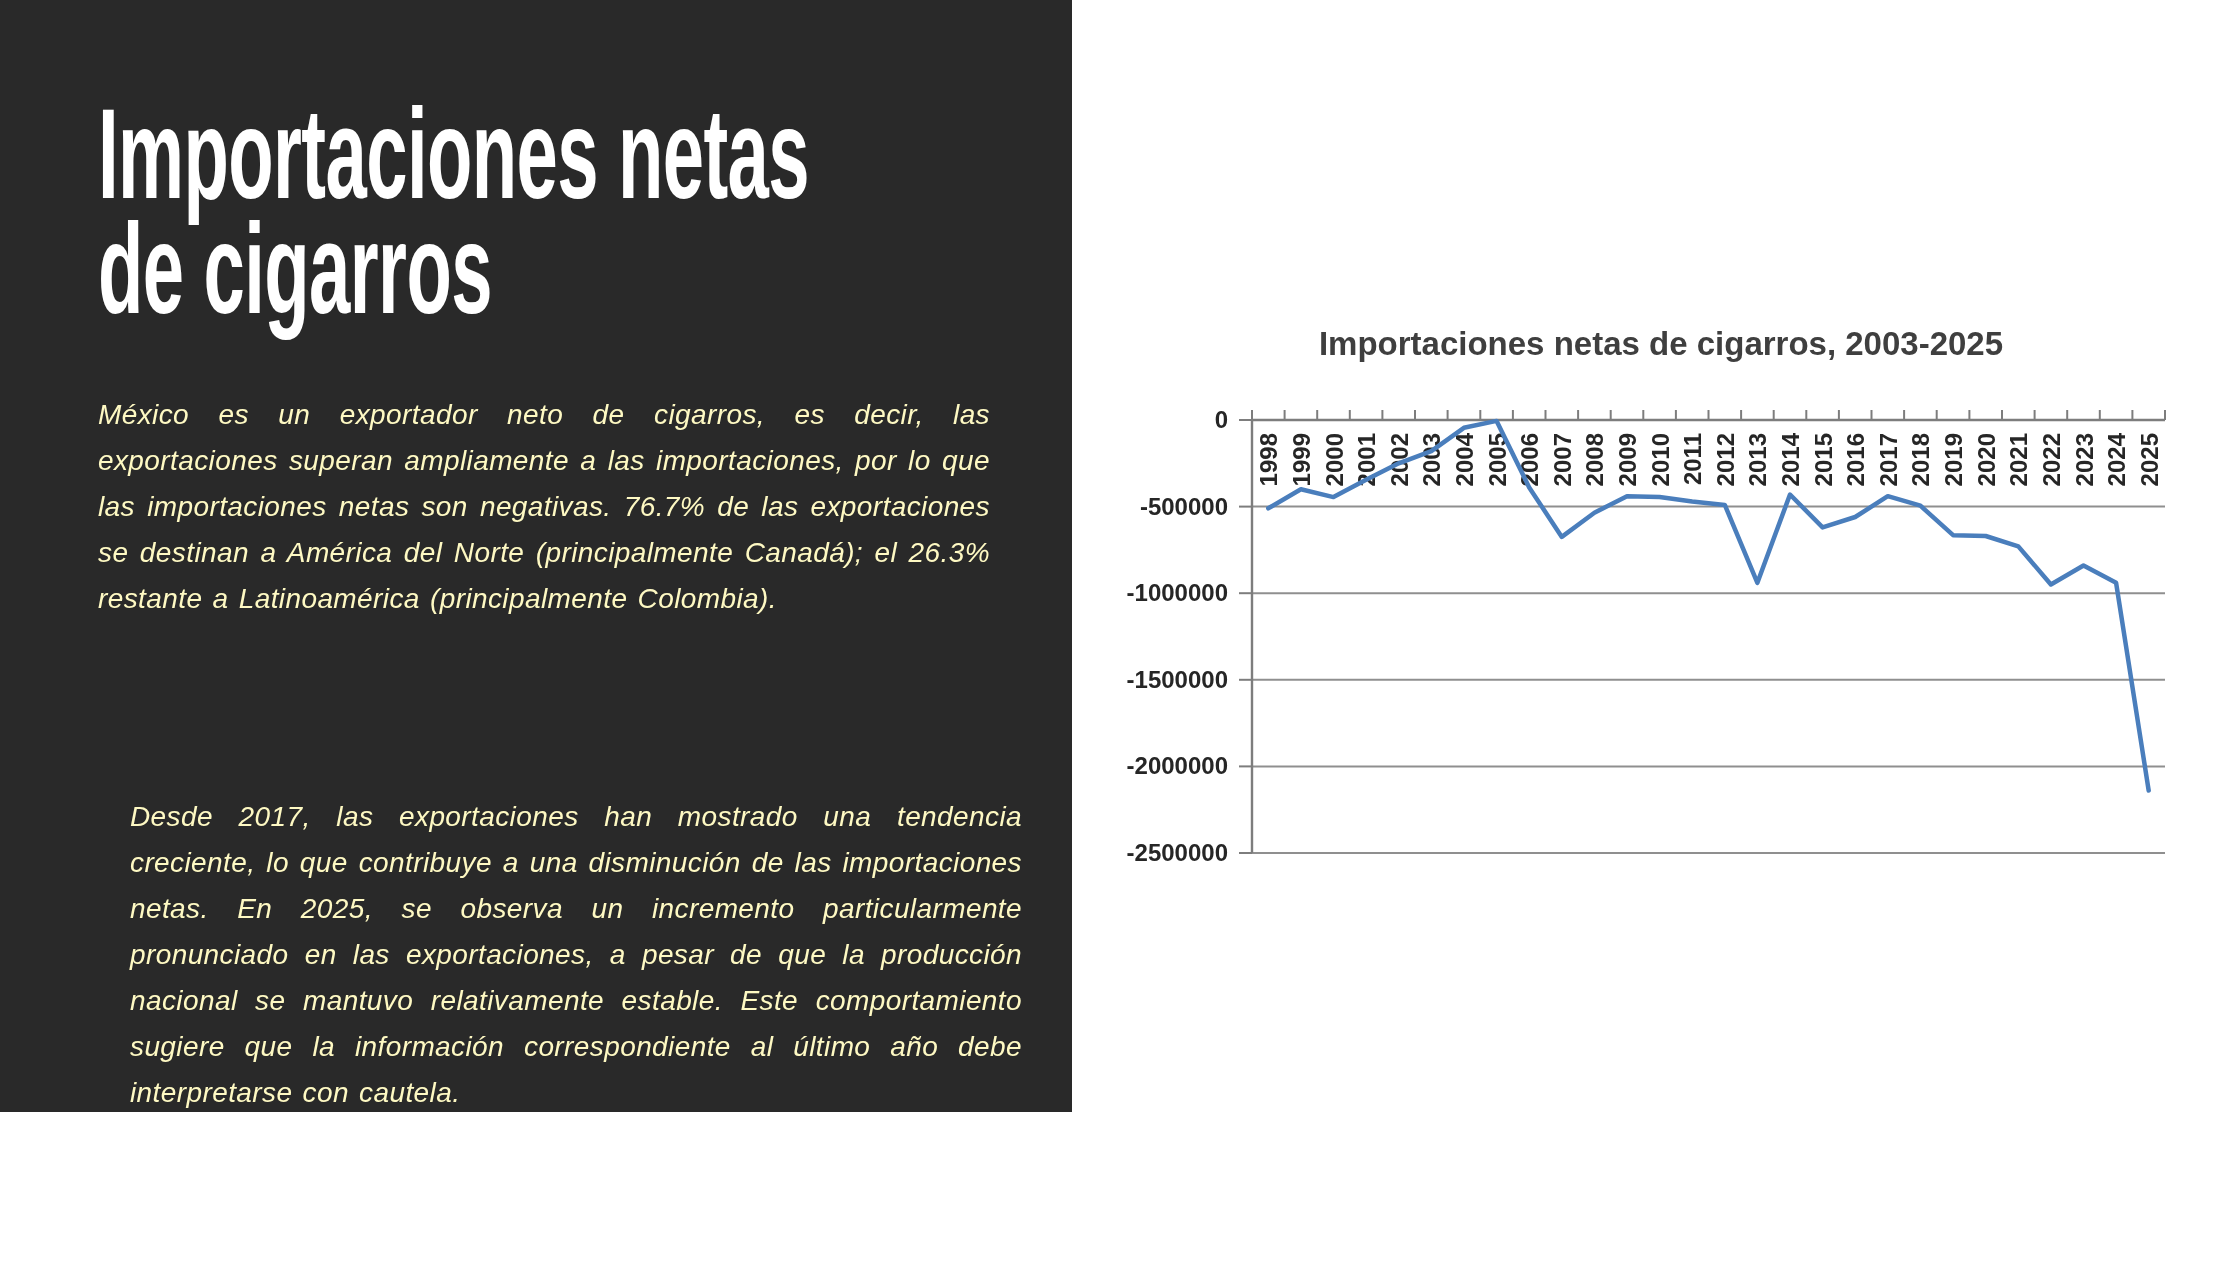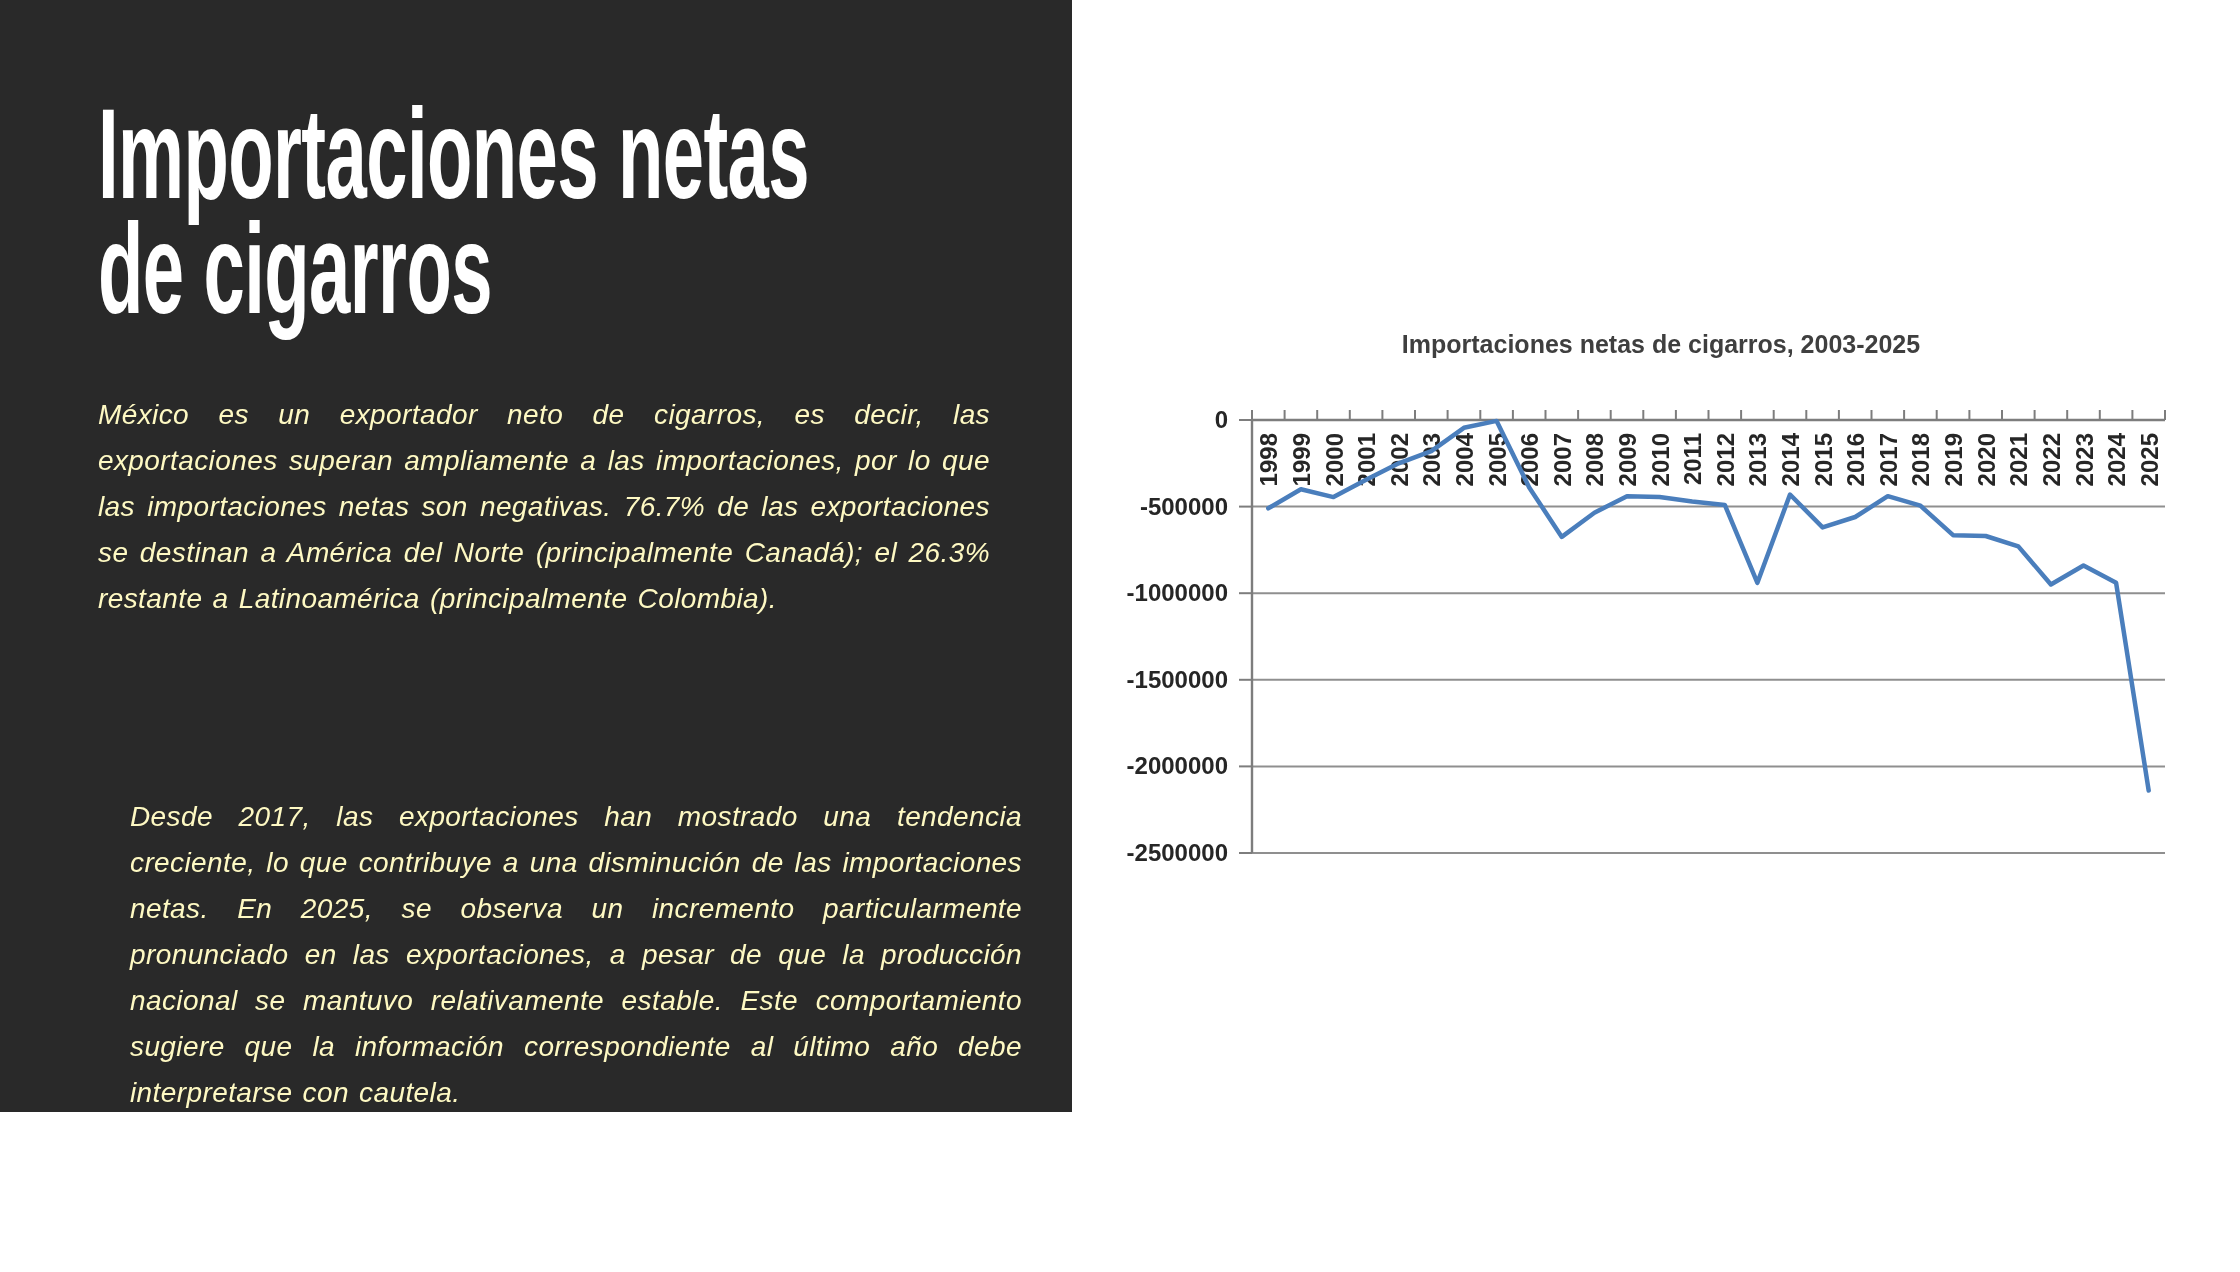--- a/index.html
+++ b/index.html
@@ -13,21 +13,21 @@
   .page-title .tline{display:block;transform:scaleX(0.58);transform-origin:left top;white-space:nowrap;}
   .body-par{position:absolute;left:98px;width:892px;margin:0;color:#fef9c3;
             font-size:28px;line-height:46px;letter-spacing:0.4px;word-spacing:2px;
             text-align:justify;font-style:italic;}
   .par1{top:392px;}
   .par2{top:794px;margin-left:32px;}
 
   
   .chart-region{position:absolute;left:1072px;top:0;width:1168px;height:1272px;background:#ffffff;}
   .chart-title-block{position:absolute;left:189px;top:328px;width:800px;text-align:center;
-                     color:#3f3f3f;font-weight:700;font-size:25px;line-height:32px;}
+                     color:#3f3f3f;font-weight:700;font-size:33px;line-height:32px;}
   .chart-canvas{position:absolute;left:0;top:0;width:1168px;height:1272px;}
   .chart-canvas text.tick{font-family:"Liberation Sans",sans-serif;font-size:24px;font-weight:700;fill:#262626;}
 
   .note{position:absolute;left:79px;top:1112px;margin:0;color:#3d3d3d;
         font-size:22px;line-height:29px;letter-spacing:0.2px;}
 
   .page-badge{position:absolute;left:986px;top:1124px;width:113px;height:113px;border-radius:50%;
               display:flex;align-items:center;justify-content:center;}
   .page-badge span{color:#ffffff;font-size:50px;font-weight:800;
                    display:inline-block;transform:scaleX(0.66);letter-spacing:-1px;}

